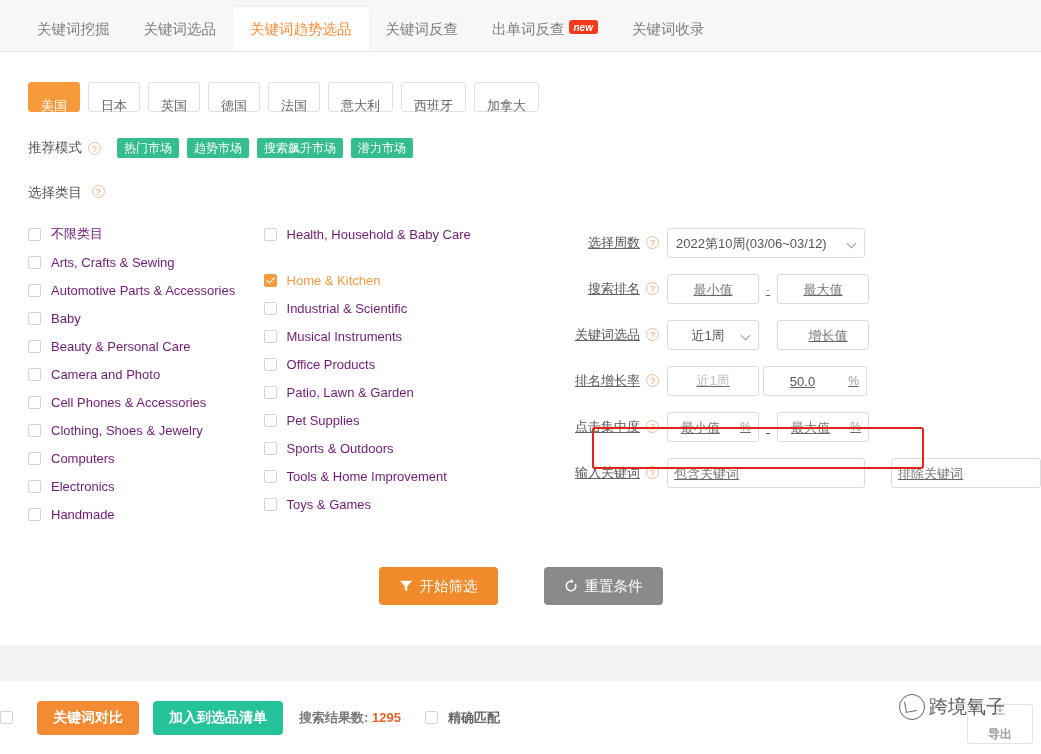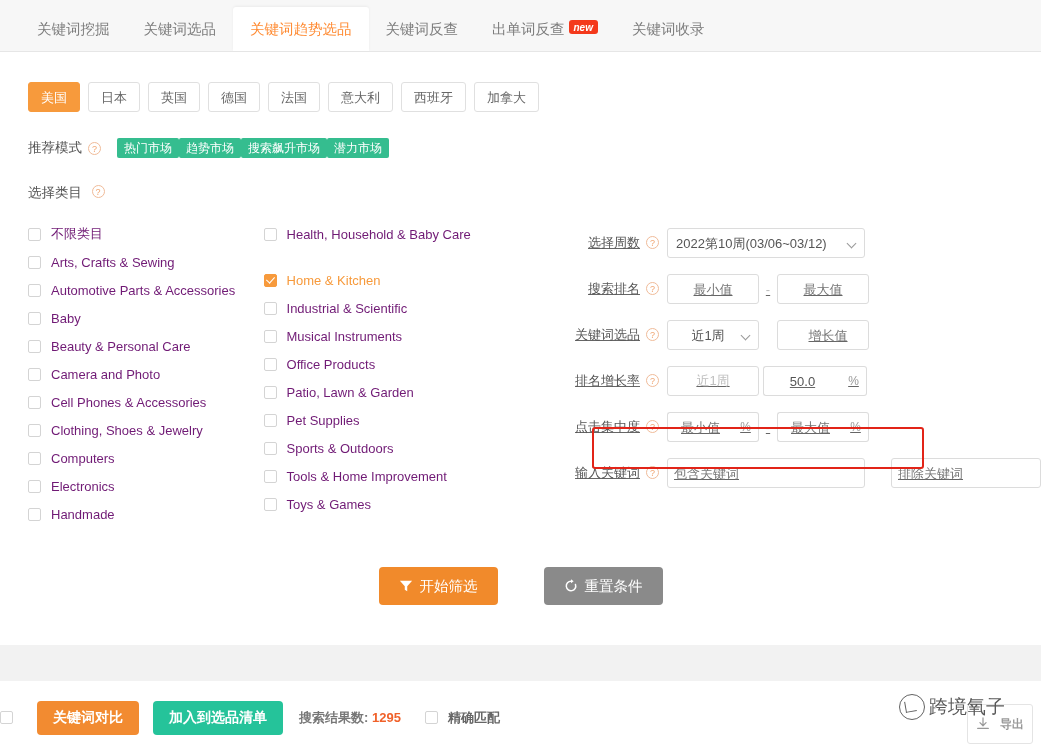--- a/index.html
+++ b/index.html
@@ -71,21 +71,21 @@
   .row-countries {
     padding: 8px 0 0 28px;
     display: flex;
     gap: 8px;
   }
   .country {
     min-width: 48px;
     height: 30px;
     line-height: 30px;
     text-align: center;
-    padding: 0 12px;
+    padding: 8px 12px;
     border: 1px solid #e0e0e0;
     border-radius: 3px;
     background: #fff;
     color: #666;
     font-size: 13px;
     cursor: pointer;
     box-sizing: border-box;
   }
   .country.active {
     background: #f79a3c;
@@ -117,20 +117,21 @@
   }
 
   .row-modes {
     padding: 26px 0 0 28px;
     display: flex;
     align-items: center;
     gap: 0;
   }
   .modes-tags {
     display: flex;
+    gap: 8px;
     margin-left: 16px;
   }
   .mode-tag {
     background: #35bd8f;
     color: #fff;
     font-size: 12px;
     line-height: 20px;
     height: 20px;
     padding: 0 7px;
     border-radius: 2px;
@@ -388,21 +389,21 @@
   .export-btn {
     position: absolute;
     right: 8px;
     bottom: 10px;
     width: 66px;
     height: 40px;
     border: 1px solid #e4e4e4;
     background: #fff;
     border-radius: 3px;
     display: flex;
-    flex-direction: row;
+    flex-direction: column;
     align-items: center;
     justify-content: center;
     gap: 10px;
     font-size: 12px;
     color: #999;
     cursor: pointer;
     box-sizing: border-box;
   }
 </style>
 </head>

